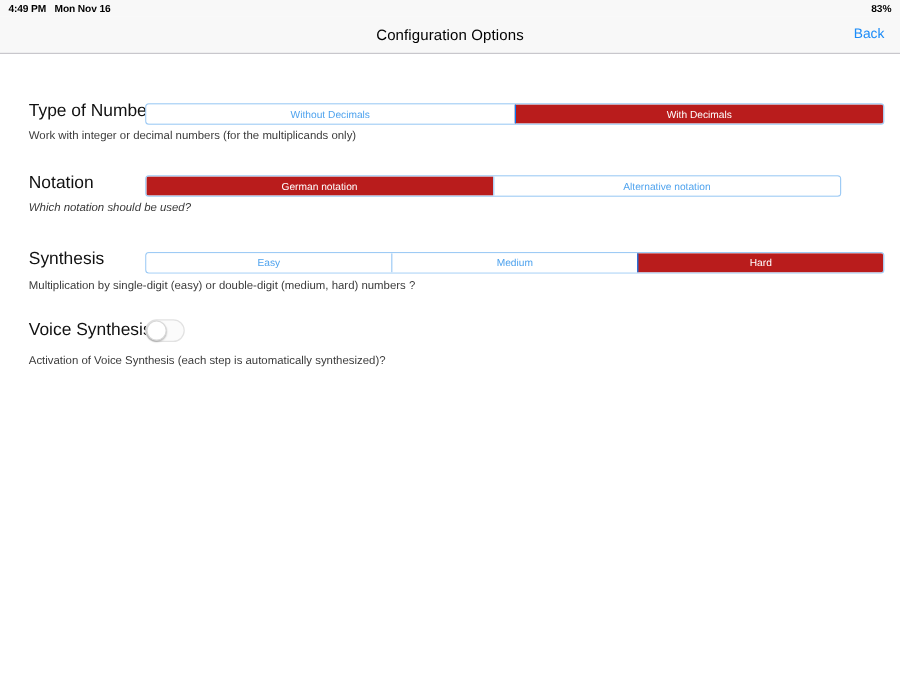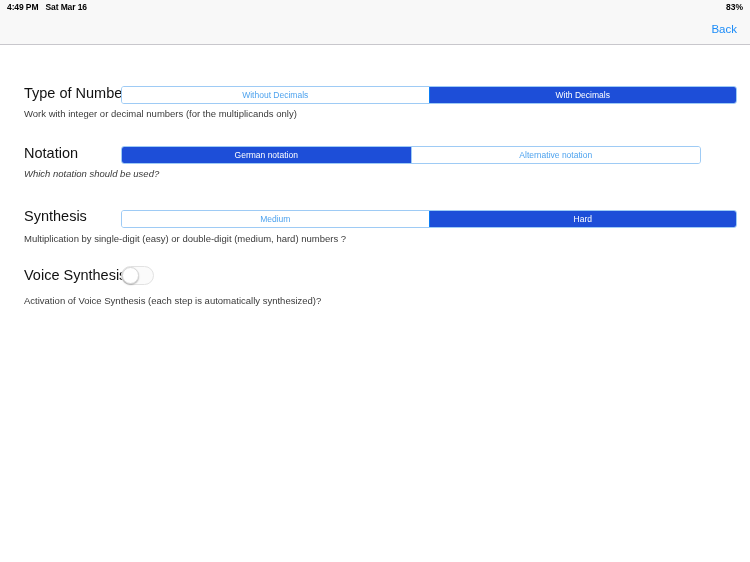--- a/index.html
+++ b/index.html
@@ -131,21 +131,21 @@
     color: #4fa3ee;
     background: #ffffff;
     border-left: 1px solid #9ecbf5;
     cursor: pointer;
     box-sizing: border-box;
     line-height: 1;
     user-select: none;
   }
   .seg-item:first-child { border-left: none; }
   .seg-item.sel {
-    background: #1d4ed8;
+    background: #b91c1c;
     color: #ffffff;
     border-left-color: #0a7cf5;
   }
   .seg-item.sel + .seg-item { border-left-color: #9ecbf5; }
 
   
   .toggle {
     position: absolute;
     width: 33px;
     height: 19px;
@@ -177,21 +177,21 @@
   }
 </style>
 </head>
 <body>
 
 <div class="screen">
 
   <div class="statusbar">
     <div class="sb-left">
       <span class="sb-time">4:49 PM</span>
-      <span class="sb-date">Sat Mar 16</span>
+      <span class="sb-date">Mon Nov 16</span>
     </div>
     <div class="sb-right">
       <span class="wifi-icon">
         <svg width="10" height="8" viewBox="0 0 10 8">
           <path d="M5 7.2 L3.3 5.1 a2.6 2.6 0 0 1 3.4 0 Z" fill="#000"></path>
           <path d="M1.9 3.5 a4.6 4.6 0 0 1 6.2 0" stroke="#000" stroke-width="1.1" fill="none" stroke-linecap="round"></path>
           <path d="M0.5 1.9 a6.8 6.8 0 0 1 9 0" stroke="#000" stroke-width="1.1" fill="none" stroke-linecap="round"></path>
         </svg>
       </span>
       <span class="sb-batt-pct">83%</span>
@@ -199,20 +199,21 @@
         <svg width="16" height="8" viewBox="0 0 16 8">
           <rect x="0.5" y="0.5" width="13" height="7" rx="1.6" fill="none" stroke="#000" stroke-width="0.9"></rect>
           <rect x="1.6" y="1.6" width="10.2" height="4.8" rx="0.9" fill="#000"></rect>
           <path d="M14.4 2.7 v2.6 a1.3 1.3 0 0 0 0-2.6 Z" fill="#000" opacity="0.5"></path>
         </svg>
       </span>
     </div>
   </div>
 
   <div class="navbar">
+    <div class="nav-title">Configuration Options</div>
     <div class="nav-back">Back</div>
   </div>
 
   <div class="content">
 
     <div class="row" style="top:40px; height:40px;">
       <div class="row-label" style="top:0px;">Type of Numbers</div>
       <div class="seg" style="left:121px; top:1px; width:616px;">
         <div class="seg-item">Without Decimals</div>
         <div class="seg-item sel">With Decimals</div>
@@ -225,20 +226,21 @@
       <div class="seg" style="left:121px; top:1px; width:580px;">
         <div class="seg-item sel">German notation</div>
         <div class="seg-item">Alternative notation</div>
       </div>
       <div class="row-sub" style="top:23px;font-style:italic;">Which notation should be used?</div>
     </div>
 
     <div class="row" style="top:160px; height:45px;">
       <div class="row-label" style="top:3px;">Synthesis</div>
       <div class="seg" style="left:121px; top:5px; width:616px;">
+        <div class="seg-item">Easy</div>
         <div class="seg-item">Medium</div>
         <div class="seg-item sel">Hard</div>
       </div>
       <div class="row-sub" style="top:28px;">Multiplication by single-digit (easy) or double-digit (medium, hard) numbers ?</div>
     </div>
 
     <div class="row" style="top:222px; height:45px;">
       <div class="row-label" style="top:0px;">Voice Synthesis?</div>
       <div class="toggle" style="left:121px; top:-1px;">
         <div class="knob"></div>

